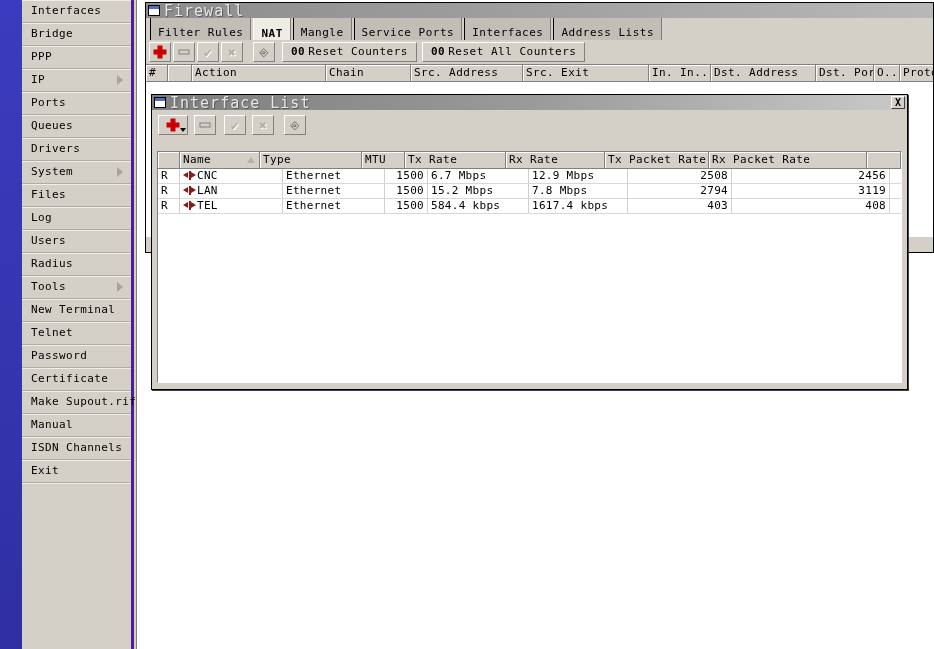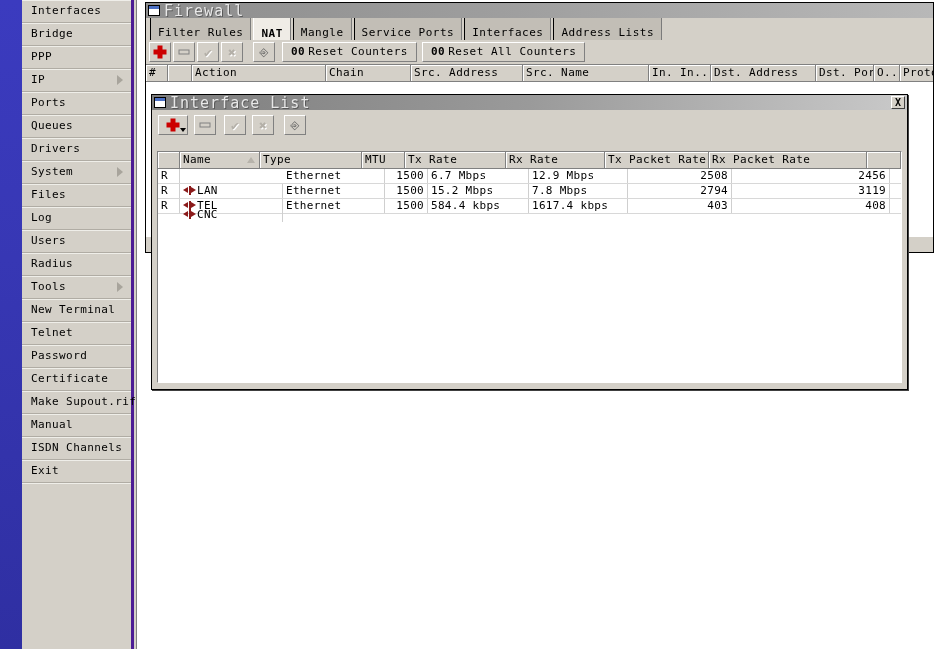--- a/index.html
+++ b/index.html
@@ -433,21 +433,21 @@
     </div>
   </div>
 
   <div class="tbl" id="firewall-table">
     <div class="hdr-row" id="fw-hdr">
         <div class="hdr-cell" style="width: 22px;">#</div>
         <div class="hdr-cell" style="width: 24px;"></div>
         <div class="hdr-cell" style="width: 134px;">Action</div>
         <div class="hdr-cell" style="width: 85px;">Chain</div>
         <div class="hdr-cell" style="width: 112px;">Src. Address</div>
-        <div class="hdr-cell" style="width: 126px;">Src. Name</div>
+        <div class="hdr-cell" style="width: 126px;">Src. Exit</div>
         <div class="hdr-cell" style="width: 62px;">In. In...</div>
         <div class="hdr-cell" style="width: 105px;">Dst. Address</div>
         <div class="hdr-cell" style="width: 58px;">Dst. Port</div>
         <div class="hdr-cell" style="width: 26px;">O..</div>
         <div class="hdr-cell" style="width: 73px;">Protocol</div>
       </div>
 
   </div>
 </div>
 
@@ -486,21 +486,21 @@
           <div class="hdr-cell" style="width: 43px;"><span>MTU</span></div>
           <div class="hdr-cell" style="width: 101px;"><span>Tx Rate</span></div>
           <div class="hdr-cell" style="width: 99px;"><span>Rx Rate</span></div>
           <div class="hdr-cell" style="width: 104px;"><span>Tx Packet Rate</span></div>
           <div class="hdr-cell" style="width: 158px;"><span>Rx Packet Rate</span></div>
           <div class="hdr-cell" style="flex: 1 1 auto;"></div>
         </div>
       <div id="if-rows">
           <div class="data-row">
             <div class="data-cell" style="width: 22px;">R</div>
-            <div class="data-cell" style="width: 103px; margin-top: 39px;"><span class="iface-ico"><span class="iface-bar"></span></span><span>CNC</span></div>
+            <div class="data-cell" style="width: 103px;"><span class="iface-ico"><span class="iface-bar"></span></span><span>CNC</span></div>
             <div class="data-cell" style="width: 102px;">Ethernet</div>
             <div class="data-cell num" style="width: 43px;">1500</div>
             <div class="data-cell" style="width: 101px;">6.7 Mbps</div>
             <div class="data-cell" style="width: 99px;">12.9 Mbps</div>
             <div class="data-cell num" style="width: 104px;">2508</div>
             <div class="data-cell num" style="width: 158px;">2456</div>
             <div class="data-cell noborder" style="flex: 1 1 auto;"></div>
           </div>
           <div class="data-row">
             <div class="data-cell" style="width: 22px;">R</div>

